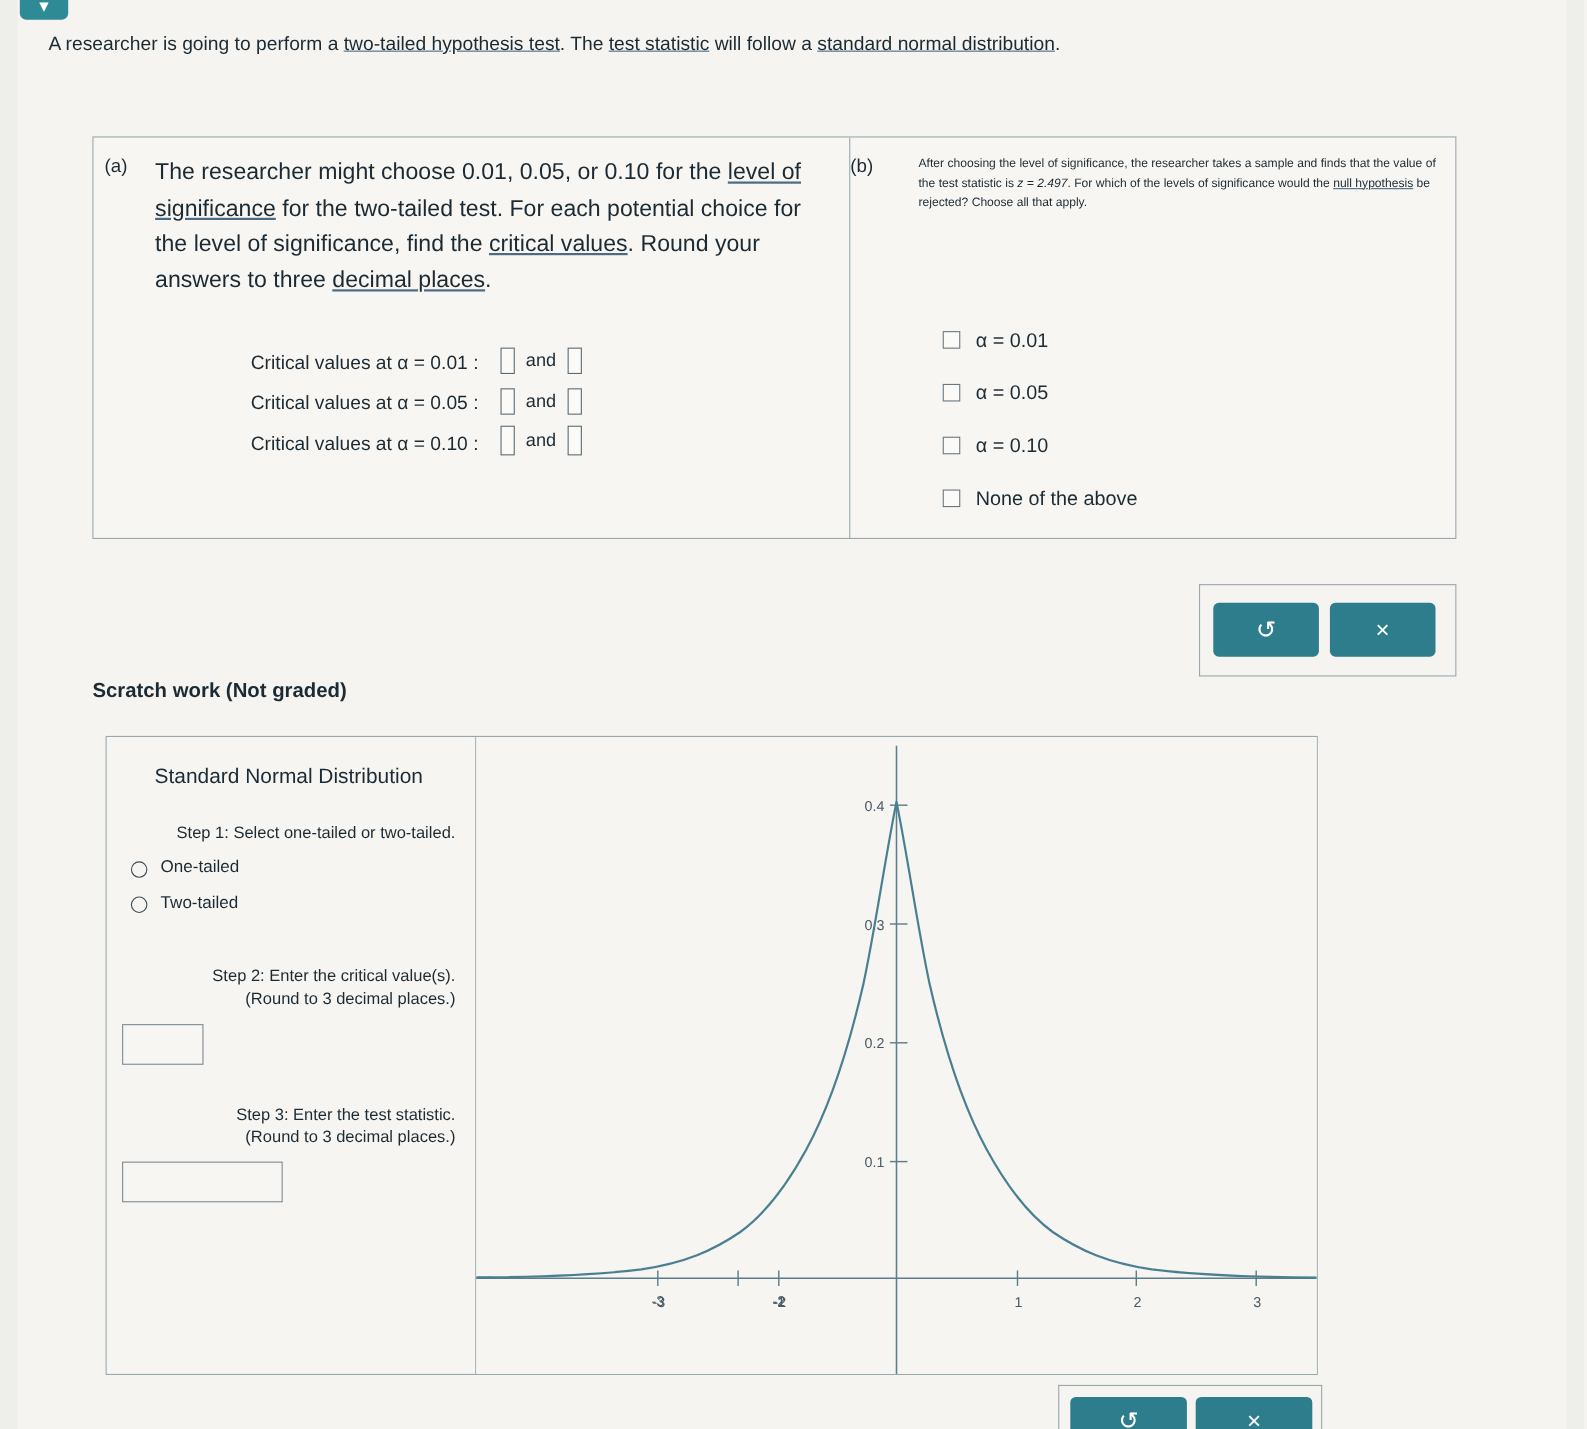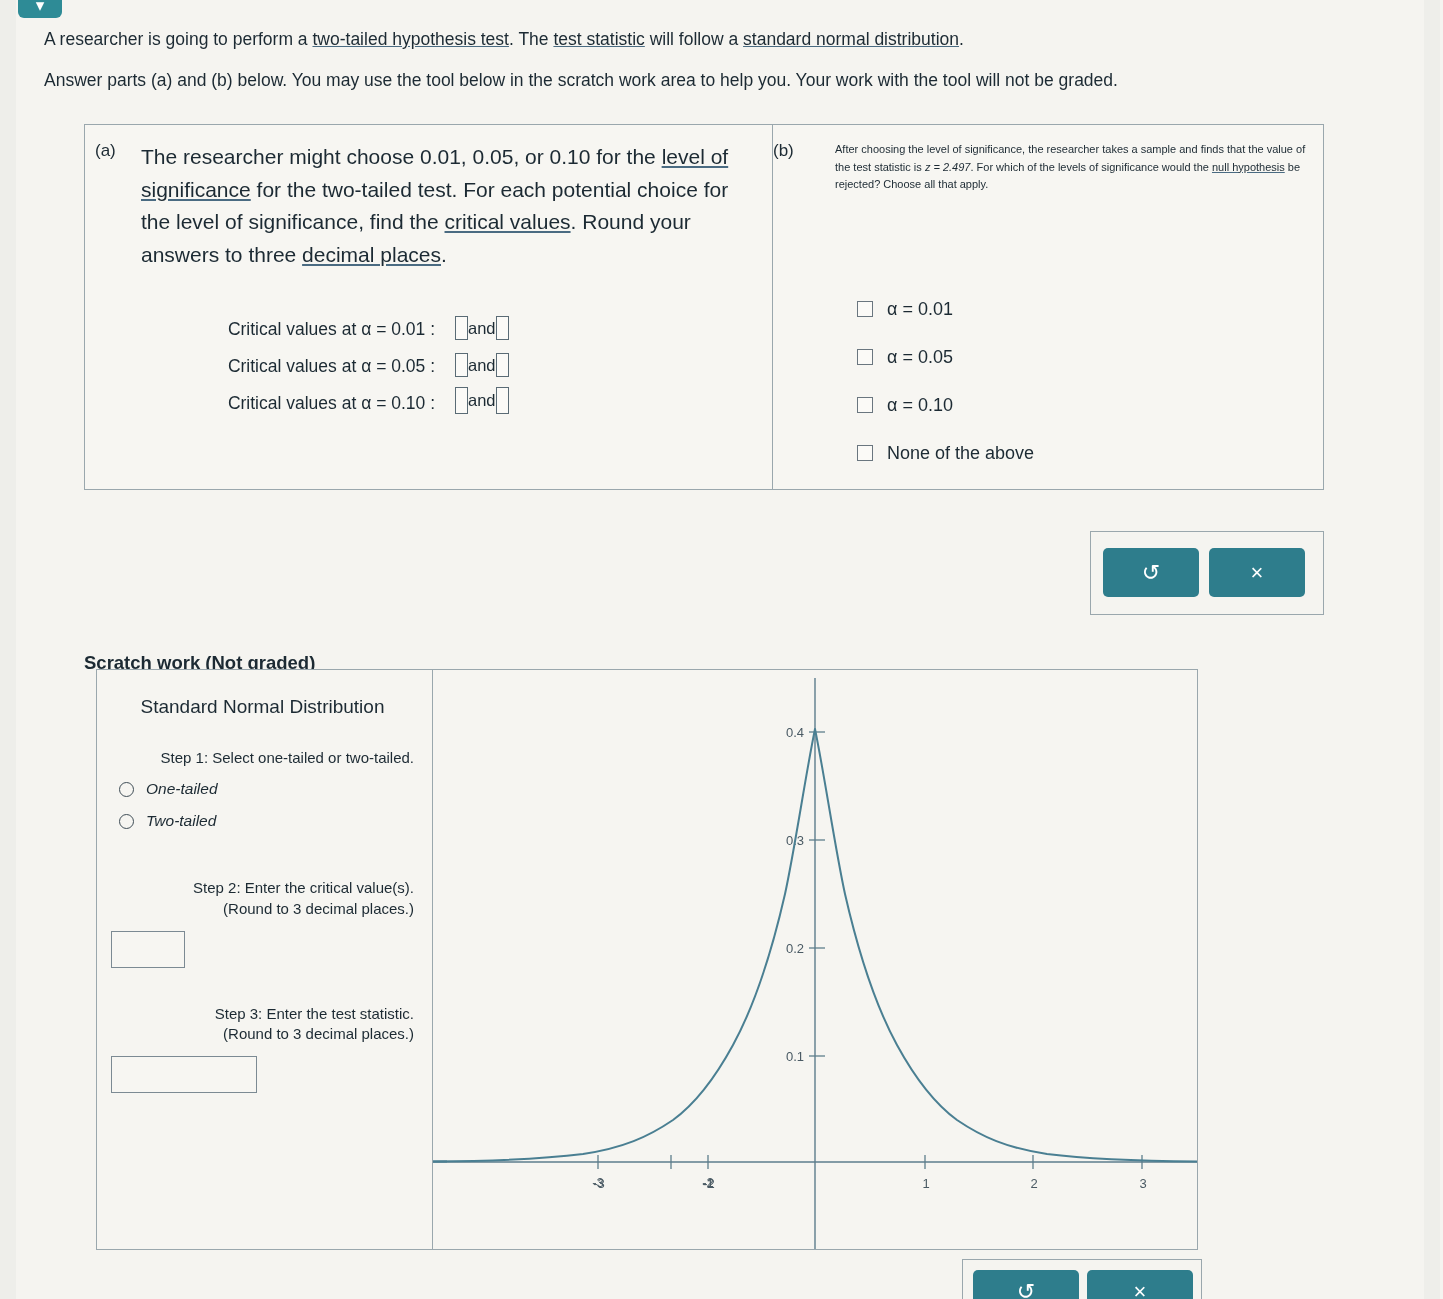--- a/index.html
+++ b/index.html
@@ -102,20 +102,21 @@
   }
   .cv-label {
     width: 350px;
     text-align: right;
     padding-right: 20px;
     white-space: nowrap;
   }
   .cv-inputs {
     display: flex;
     align-items: center;
+    gap: 10px;
   }
   .mini-box {
     display: inline-block;
     width: 11px;
     height: 22px;
     border: 1px solid #5a6b75;
     background: #fbfaf7;
     vertical-align: middle;
   }
   .mini-box.tall { height: 25px; }
@@ -163,21 +164,21 @@
     border-radius: 5px;
     font-size: 22px;
     cursor: pointer;
   }
   .tbtn.undo { left: 12px; }
   .tbtn.clear { left: 118px; }
 
   .scratch-title {
     position: absolute;
     left: 84px;
-    top: 652px;
+    top: 617px;
     font-size: 18.5px;
     font-weight: bold;
   }
 
   
   .scratch {
     position: absolute;
     left: 96px;
     top: 669px;
     width: 1102px;
@@ -200,24 +201,23 @@
     margin: 0 0 30px 0;
   }
   .step-label {
     font-size: 15px;
     margin: 12px 0 12px 0;
     line-height: 1.35;
     text-align: right;
   }
   .radio-row {
     display: flex;
-    align-items: center;
+    align-items: flex-end;
     font-size: 15.5px;
     margin: 0 0 14px 8px;
-    font-style: italic;
   }
   .radio {
     width: 13px;
     height: 13px;
     border: 1.5px solid #3f4d56;
     border-radius: 50%;
     margin-right: 12px;
     background: #f6f5f1;
   }
   .gap1 { height: 22px; }
@@ -281,21 +281,20 @@
 
   <div class="band" style="left:0px;"></div>
   <div class="band" style="left:1424px;"></div>
 
   <div class="corner-chevron">▾</div>
 
   <div class="intro">
     <div class="l1">
       <span>A researcher is going to perform a </span><span class="u">two-tailed hypothesis test</span><span>. The </span><span class="u">test statistic</span><span> will follow a </span><span class="u">standard normal distribution</span><span>.</span>
     </div>
-    <div class="l2">Answer parts (a) and (b) below. You may use the tool below in the scratch work area to help you. Your work with the tool will not be graded.</div>
   </div>
 
   <div class="prob-box">
 
     <div class="col-a">
       <div class="tag a-tag">(a)</div>
       <div class="a-text">
         <span>The researcher might choose 0.01, 0.05, or 0.10 for the </span><span class="u">level of significance</span><span> for the two-tailed test. For each potential choice for the level of significance, find the </span><span class="u">critical values</span><span>. Round your answers to three </span><span class="u">decimal places</span><span>.</span>
       </div>
 

